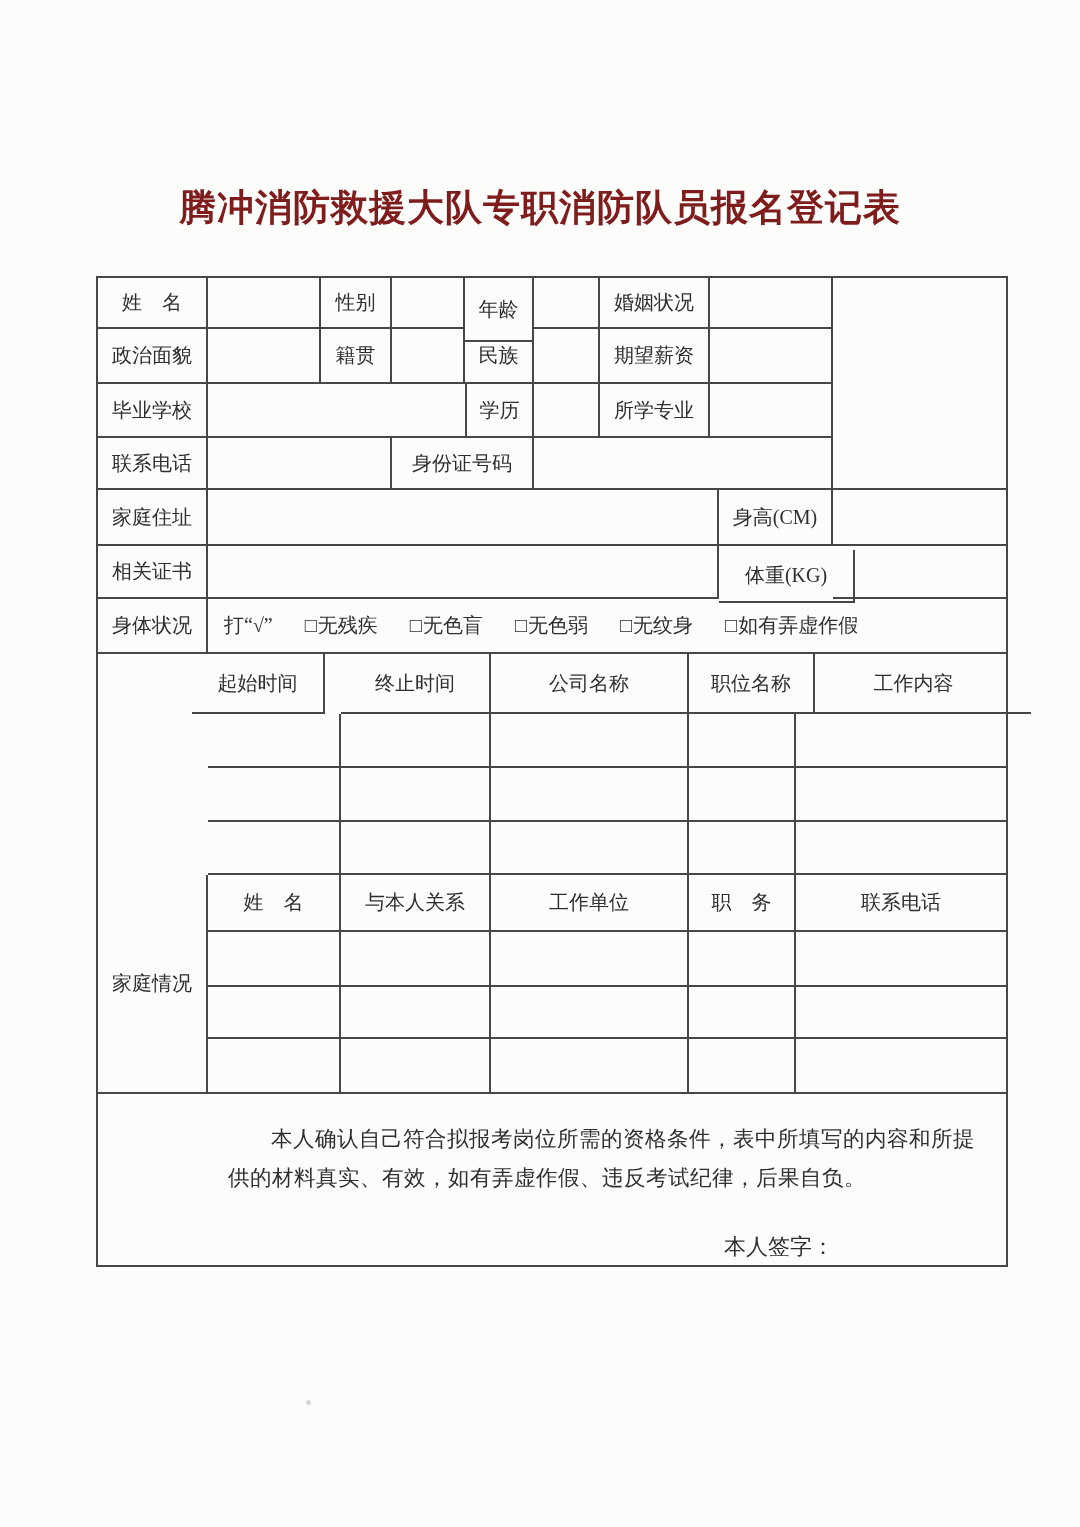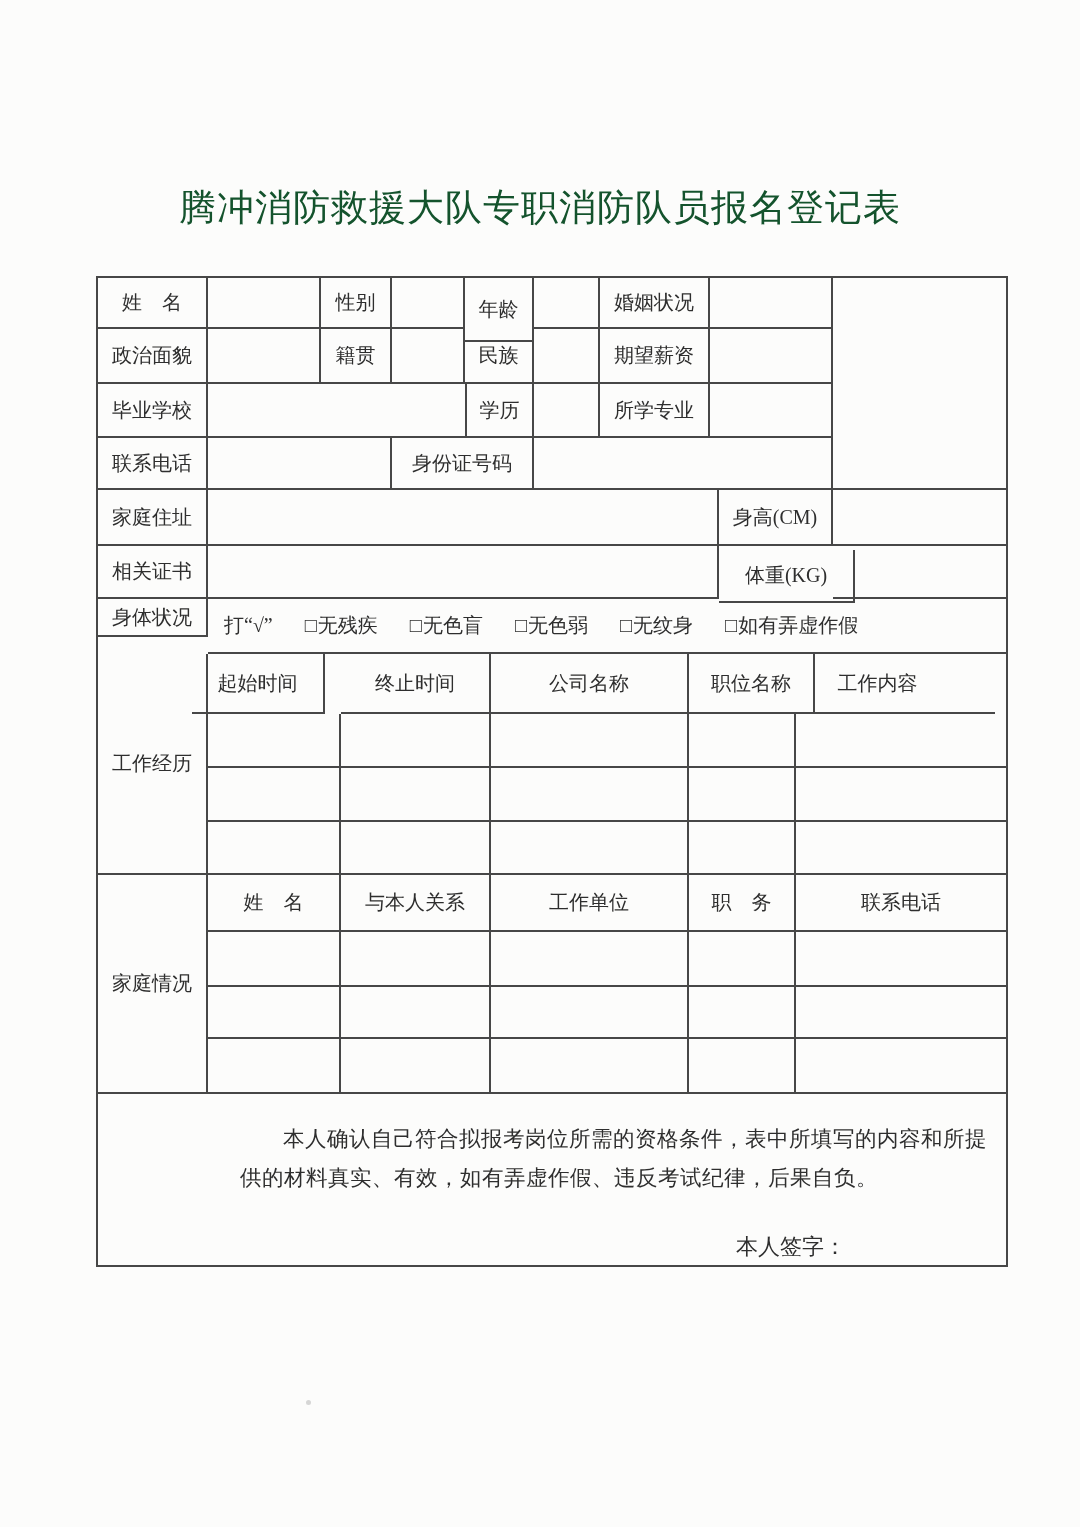--- a/index.html
+++ b/index.html
@@ -14,24 +14,24 @@
     margin:0 auto;
     background:var(--paper);
     font-family:"Liberation Serif","DejaVu Serif",serif;
     color:var(--ink);
     overflow:hidden;
   }
   .title{
     position:absolute;left:0;right:0;top:183px;
     text-align:center;
     font-family:"Liberation Sans","DejaVu Sans",sans-serif;
-    font-weight:400;
+    font-weight:700;
     font-size:37px;
     letter-spacing:1px;
-    color:#14532d;
+    color:#7f1d1d;
   }
   .form-table{
     position:absolute;left:96px;top:276px;
     width:908px;height:987px;
     border:2px solid var(--line);
   }
   .cell{
     position:absolute;
     box-sizing:border-box;
     border-right:2px solid var(--line);
@@ -45,21 +45,20 @@
   .no-b{border-bottom:none;}
   .options-cell{
     justify-content:flex-start;
     gap:32px;
     padding-left:16px;
   }
   .option{display:inline-flex;align-items:center;}
   .checkbox{font-size:20px;margin-right:1px;}
   .commit-cell{
     display:block;
-    margin-left:12px;
   }
   .commit-text{
     margin:0;
     padding:26px 18px 0 20px;
     text-indent:2em;
     font-size:21.5px;
     line-height:1.8;
     white-space:normal;
     letter-spacing:0.5px;
   }
@@ -116,21 +115,21 @@
     <div class="cell" style="left:0;top:212px;width:110px;height:56px">家庭住址</div>
     <div class="cell" style="left:110px;top:212px;width:511px;height:56px"></div>
     <div class="cell" style="left:621px;top:212px;width:114px;height:56px">身高(CM)</div>
     <div class="cell no-r" style="left:735px;top:212px;width:173px;height:56px"></div>
 
     <div class="cell" style="left:0;top:268px;width:110px;height:53px">相关证书</div>
     <div class="cell" style="left:110px;top:268px;width:511px;height:53px"></div>
     <div class="cell" style="left:621px;top:272px;width:136px;height:53px">体重(KG)</div>
     <div class="cell no-r" style="left:735px;top:268px;width:173px;height:53px"></div>
 
-    <div class="cell" style="left:0;top:321px;width:110px;height:38px">身体状况</div>
+    <div class="cell" style="left:0;top:321px;width:110px;height:55px">身体状况</div>
     <div class="cell no-r options-cell" style="left:110px;top:321px;width:798px;height:55px">
       <span>打“√”</span>
       <span class="option">
           <span class="checkbox">□</span>
           <span>无残疾</span>
         </span>
       <span class="option">
           <span class="checkbox">□</span>
           <span>无色盲</span>
         </span>
@@ -141,26 +140,25 @@
       <span class="option">
           <span class="checkbox">□</span>
           <span>无纹身</span>
         </span>
       <span class="option">
           <span class="checkbox">□</span>
           <span>如有弄虚作假</span>
         </span>
     </div>
 
-    <div class="cell" style="left:0;top:376px;width:110px;height:221px">工作经历</div>
     <div class="cell" style="left:94px;top:376px;width:133px;height:60px">起始时间</div>
     <div class="cell" style="left:243px;top:376px;width:150px;height:60px">终止时间</div>
     <div class="cell" style="left:393px;top:376px;width:198px;height:60px">公司名称</div>
     <div class="cell" style="left:591px;top:376px;width:126px;height:60px">职位名称</div>
-    <div class="cell no-r" style="left:662px;top:376px;width:235px;height:60px">工作内容</div>
+    <div class="cell no-r" style="left:698px;top:376px;width:235px;height:60px">工作内容</div>
 
     <div class="cell" style="left:110px;top:436px;width:133px;height:54px"></div>
     <div class="cell" style="left:243px;top:436px;width:150px;height:54px"></div>
     <div class="cell" style="left:393px;top:436px;width:198px;height:54px"></div>
     <div class="cell" style="left:591px;top:436px;width:107px;height:54px"></div>
     <div class="cell no-r" style="left:698px;top:436px;width:210px;height:54px"></div>
 
     <div class="cell" style="left:110px;top:490px;width:133px;height:54px"></div>
     <div class="cell" style="left:243px;top:490px;width:150px;height:54px"></div>
     <div class="cell" style="left:393px;top:490px;width:198px;height:54px"></div>

